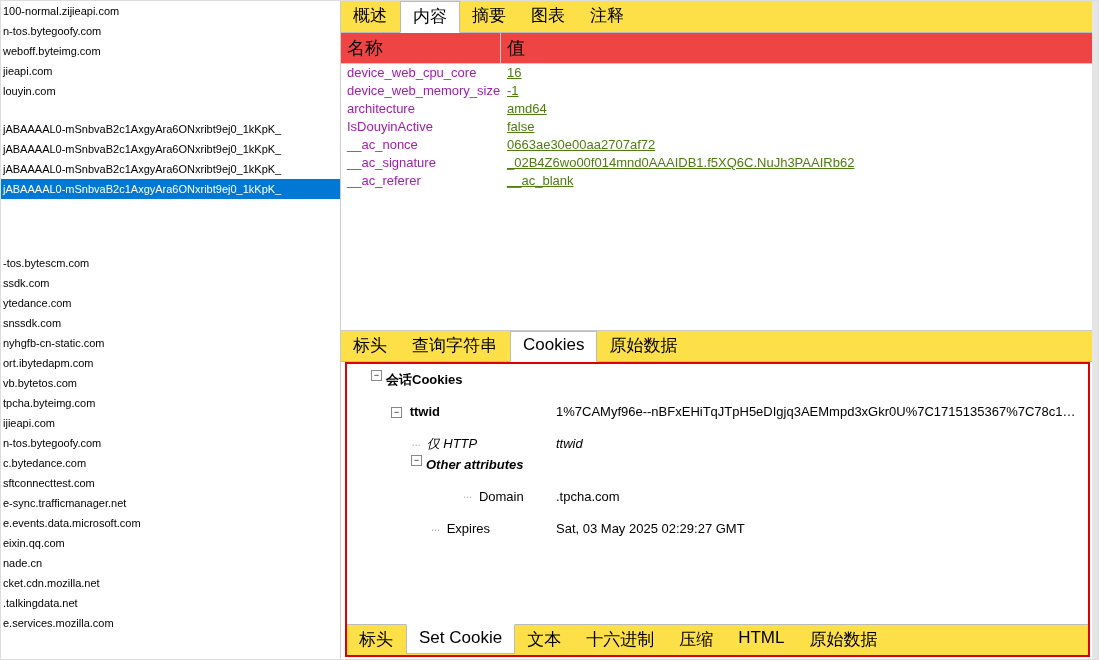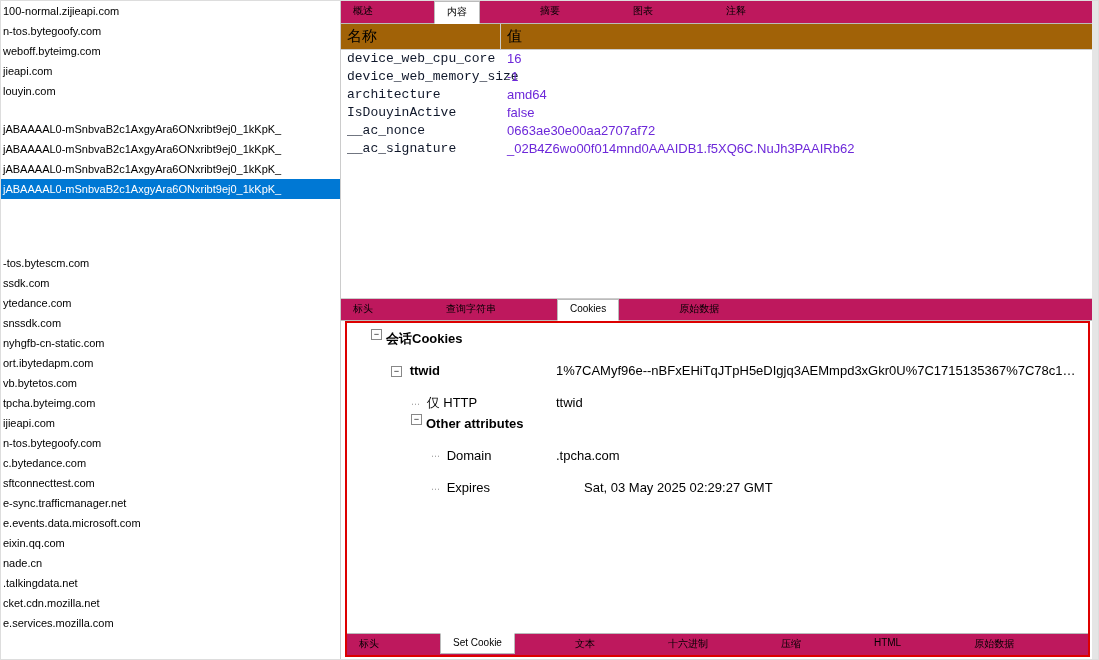--- a/index.html
+++ b/index.html
@@ -6,44 +6,44 @@
   html, body { height: 100%; font-family: "Segoe UI", Arial, sans-serif; font-size: 13px; color: #000; background: #fff; }
   .app { display: flex; width: 1099px; height: 660px; border: 1px solid #ddd; }
   
   .sidebar { width: 340px; flex-shrink: 0; border-right: 1px solid #ccc; background: #fff; overflow: hidden; }
   .sidebar-item { padding: 1px 2px; white-space: nowrap; overflow: hidden; font-size: 11px; line-height: 18px; cursor: default; }
   .sidebar-item.selected { background: #0078d4; color: #fff; }
   .sidebar-item.blank { height: 18px; }
   
   .main { flex: 1; display: flex; flex-direction: column; border-right: 6px solid #e5e5e5; }
   
-  .tabstrip { display: flex; border-bottom: 1px solid #bbb; background: #be185d; font-size: 10px; gap: 48px; }
+  .tabstrip { display: flex; border-bottom: 1px solid #bbb; background: #fde047; font-size: 17px; }
   .tabstrip.sub { border-bottom: 1px solid #bbb; }
   .tab { padding: 3px 12px 4px 12px; cursor: default; border-right: 1px solid transparent; }
   .tab.active { background: #fff; border-left: 1px solid #bbb; border-right: 1px solid #bbb; border-top: 1px solid #bbb; border-bottom: 1px solid #fff; margin-bottom: -1px; position: relative; }
   .tabstrip .tab:first-child.active { border-left: none; }
   
   .nv-table { flex: 0 0 auto; border-bottom: 1px solid #ccc; overflow: auto; padding-bottom: 140px; }
-  .nv-header { display: flex; background: #a16207; border-bottom: 1px solid #ccc; font-size: 15px; }
+  .nv-header { display: flex; background: #ef4444; border-bottom: 1px solid #ccc; font-size: 18px; }
   .nv-header .nv-name { width: 160px; padding: 3px 6px; border-right: 1px solid #ccc; }
   .nv-header .nv-value { flex: 1; padding: 3px 6px; }
   .nv-row { display: flex; font-size: 13px; line-height: 18px; }
-  .nv-row .nv-name { width: 160px; padding: 0 6px; color: #0f172a; font-family: Liberation Mono, monospace; }
-  .nv-row .nv-value { flex: 1; padding: 0 6px; color: #6d28d9; }
+  .nv-row .nv-name { width: 160px; padding: 0 6px; color: #a21caf; }
+  .nv-row .nv-value { flex: 1; padding: 0 6px; color: #4d7c0f; text-decoration: underline; }
   
   .cookies-area { flex: 1; display: flex; flex-direction: column; border: 2px solid #d00; margin: 0 2px 2px 4px; }
   .cookies-tree { flex: 1; padding: 6px 4px; font-size: 13px; line-height: 20px; overflow: hidden; }
   .tree-row { display: flex; white-space: nowrap; }
   .tree-value { display: inline-block; margin-left: 0; overflow: hidden; text-overflow: ellipsis; }
   .bold { font-weight: bold; }
   .tree-toggle { display: inline-block; width: 11px; height: 11px; border: 1px solid #888; line-height: 9px; text-align: center; font-size: 9px; margin-right: 4px; vertical-align: middle; cursor: default; background: #fff; }
   .dots { display: inline-block; color: #888; margin-right: 4px; font-size: 9px; letter-spacing: -1px; vertical-align: middle; }
   .indent1 { padding-left: 20px; }
   .indent2 { padding-left: 40px; }
-  .indent3 { padding-left: 60px; }
+  .indent3 { padding-left: 60px; font-style: italic; }
   .kvcol { display: flex; margin-top: 12px; }
   .kvcol .k { width: 165px; }
   .kvcol2 .k { width: 145px; }
   .kvcol3 .k { width: 125px; }
   
   .tabstrip.bottom { border-top: 1px solid #bbb; border-bottom: none; }
   .tabstrip.bottom .tab.active { border-top: 1px solid #fff; border-bottom: 1px solid #bbb; margin-bottom: 1px; margin-top: -1px; }
 </style>
 </head>
 <body>
@@ -73,22 +73,22 @@
       <div class="sidebar-item">vb.bytetos.com</div>
       <div class="sidebar-item">tpcha.byteimg.com</div>
       <div class="sidebar-item">ijieapi.com</div>
       <div class="sidebar-item">n-tos.bytegoofy.com</div>
       <div class="sidebar-item">c.bytedance.com</div>
       <div class="sidebar-item">sftconnecttest.com</div>
       <div class="sidebar-item">e-sync.trafficmanager.net</div>
       <div class="sidebar-item">e.events.data.microsoft.com</div>
       <div class="sidebar-item">eixin.qq.com</div>
       <div class="sidebar-item">nade.cn</div>
+      <div class="sidebar-item">cket.cdn.mozilla.net</div>
       <div class="sidebar-item">.talkingdata.net</div>
-      <div class="sidebar-item">cket.cdn.mozilla.net</div>
       <div class="sidebar-item">e.services.mozilla.com</div>
     </div>
 
   <div class="main">
 
     <div class="tabstrip" id="top-tabs">
         <div class="tab">概述</div>
         <div class="tab active">内容</div>
         <div class="tab">摘要</div>
         <div class="tab">图表</div>
@@ -118,20 +118,24 @@
             <div class="nv-value">false</div>
           </div>
           <div class="nv-row">
             <div class="nv-name">__ac_nonce</div>
             <div class="nv-value">0663ae30e00aa2707af72</div>
           </div>
           <div class="nv-row">
             <div class="nv-name">__ac_signature</div>
             <div class="nv-value">_02B4Z6wo00f014mnd0AAAIDB1.f5XQ6C.NuJh3PAAIRb62</div>
           </div>
+          <div class="nv-row">
+            <div class="nv-name">__ac_referer</div>
+            <div class="nv-value">__ac_blank</div>
+          </div>
         </div>
     </div>
 
     <div class="tabstrip sub" id="mid-tabs">
         <div class="tab">标头</div>
         <div class="tab">查询字符串</div>
         <div class="tab active">Cookies</div>
         <div class="tab">原始数据</div>
       </div>
 
@@ -152,28 +156,28 @@
           <span class="k">
             <span class="dots">⋯</span>
             <span>仅 HTTP</span>
           </span>
           <span>ttwid</span>
         </div>
         <div class="tree-row indent3">
           <span class="tree-toggle">−</span>
           <span class="bold">Other attributes</span>
         </div>
-        <div class="tree-row kvcol kvcol3" style="padding-left:80px;">
+        <div class="tree-row kvcol kvcol3" style="padding-left:80px;text-align:center;">
           <span class="k">
             <span class="dots">⋯</span>
             <span>Domain</span>
           </span>
           <span>.tpcha.com</span>
         </div>
-        <div class="tree-row kvcol kvcol3" style="padding-left:80px;gap:28px;">
+        <div class="tree-row kvcol kvcol3" style="padding-left:80px;">
           <span class="k">
             <span class="dots">⋯</span>
             <span>Expires</span>
           </span>
           <span>Sat, 03 May 2025 02:29:27 GMT</span>
         </div>
       </div>
 
       <div class="tabstrip bottom" id="bottom-tabs">
           <div class="tab">标头</div>

